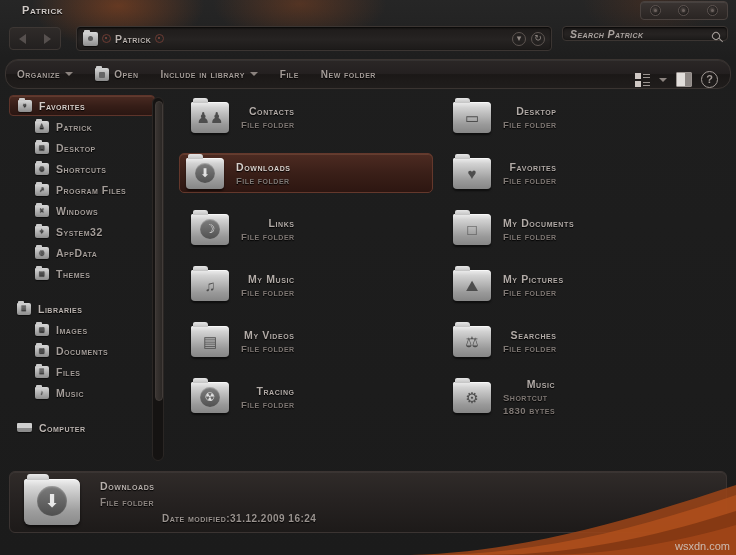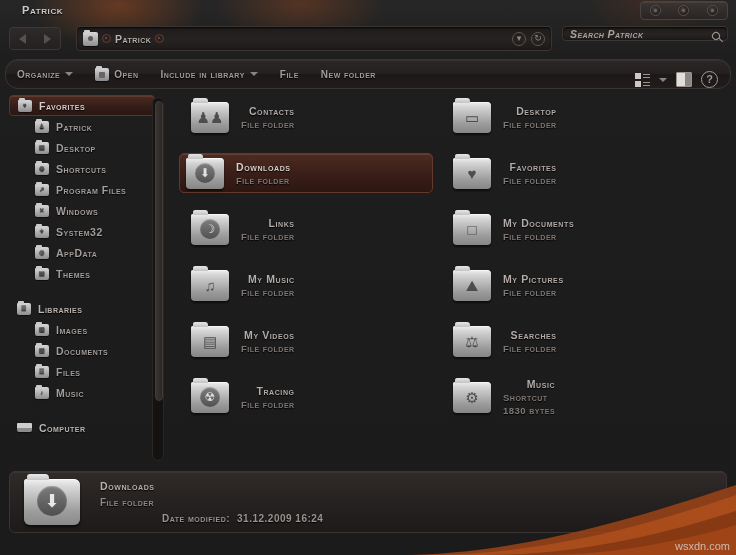--- a/index.html
+++ b/index.html
@@ -386,21 +386,21 @@
   #det-text { margin-left: 20px; display: flex; flex-direction: column; gap: 5px; }
   #det-name {
     font-size: 10.5px; font-weight: bold; font-variant: small-caps;
     letter-spacing: 0.6px; color: #b8b1ad; text-shadow: 0 1px 1px #000;
   }
   #det-type {
     font-size: 10px; font-weight: bold; font-variant: small-caps;
     letter-spacing: 0.5px; color: #8e8783; text-shadow: 0 1px 1px #000;
   }
   #det-datewrap {
-    display: flex; gap: 7px; margin-left: 62px;
+    display: flex; margin-left: 62px;
     font-size: 10px; font-weight: bold; font-variant: small-caps;
     letter-spacing: 0.5px; color: #9a938f; text-shadow: 0 1px 1px #000;
   }
 
   
   #decor { position: absolute; right: 0; bottom: 0; width: 340px; height: 70px; }
   #watermark {
     position: absolute; right: 6px; bottom: 3px;
     font-size: 11px; color: #cfc4bd; opacity: 0.92;
     font-family: "Liberation Sans", sans-serif;

